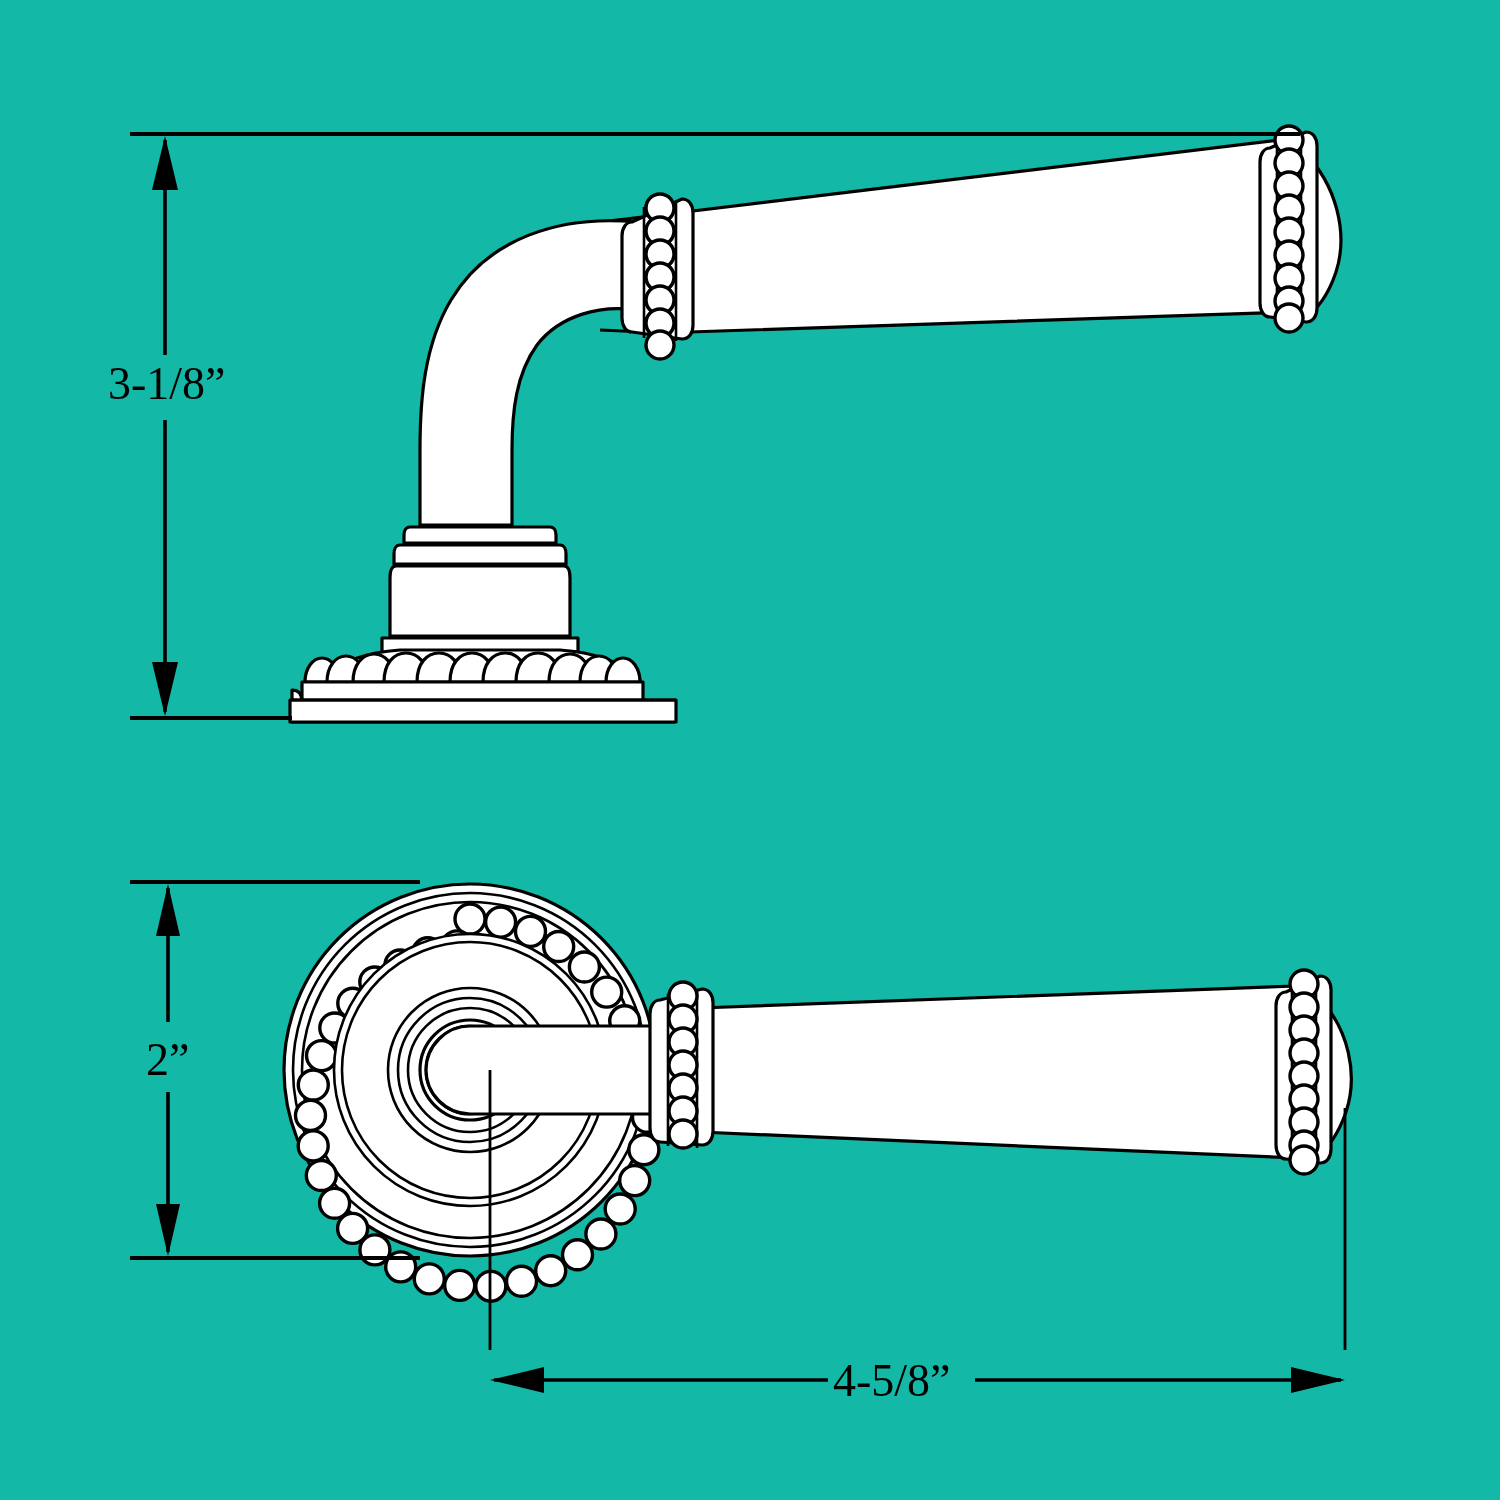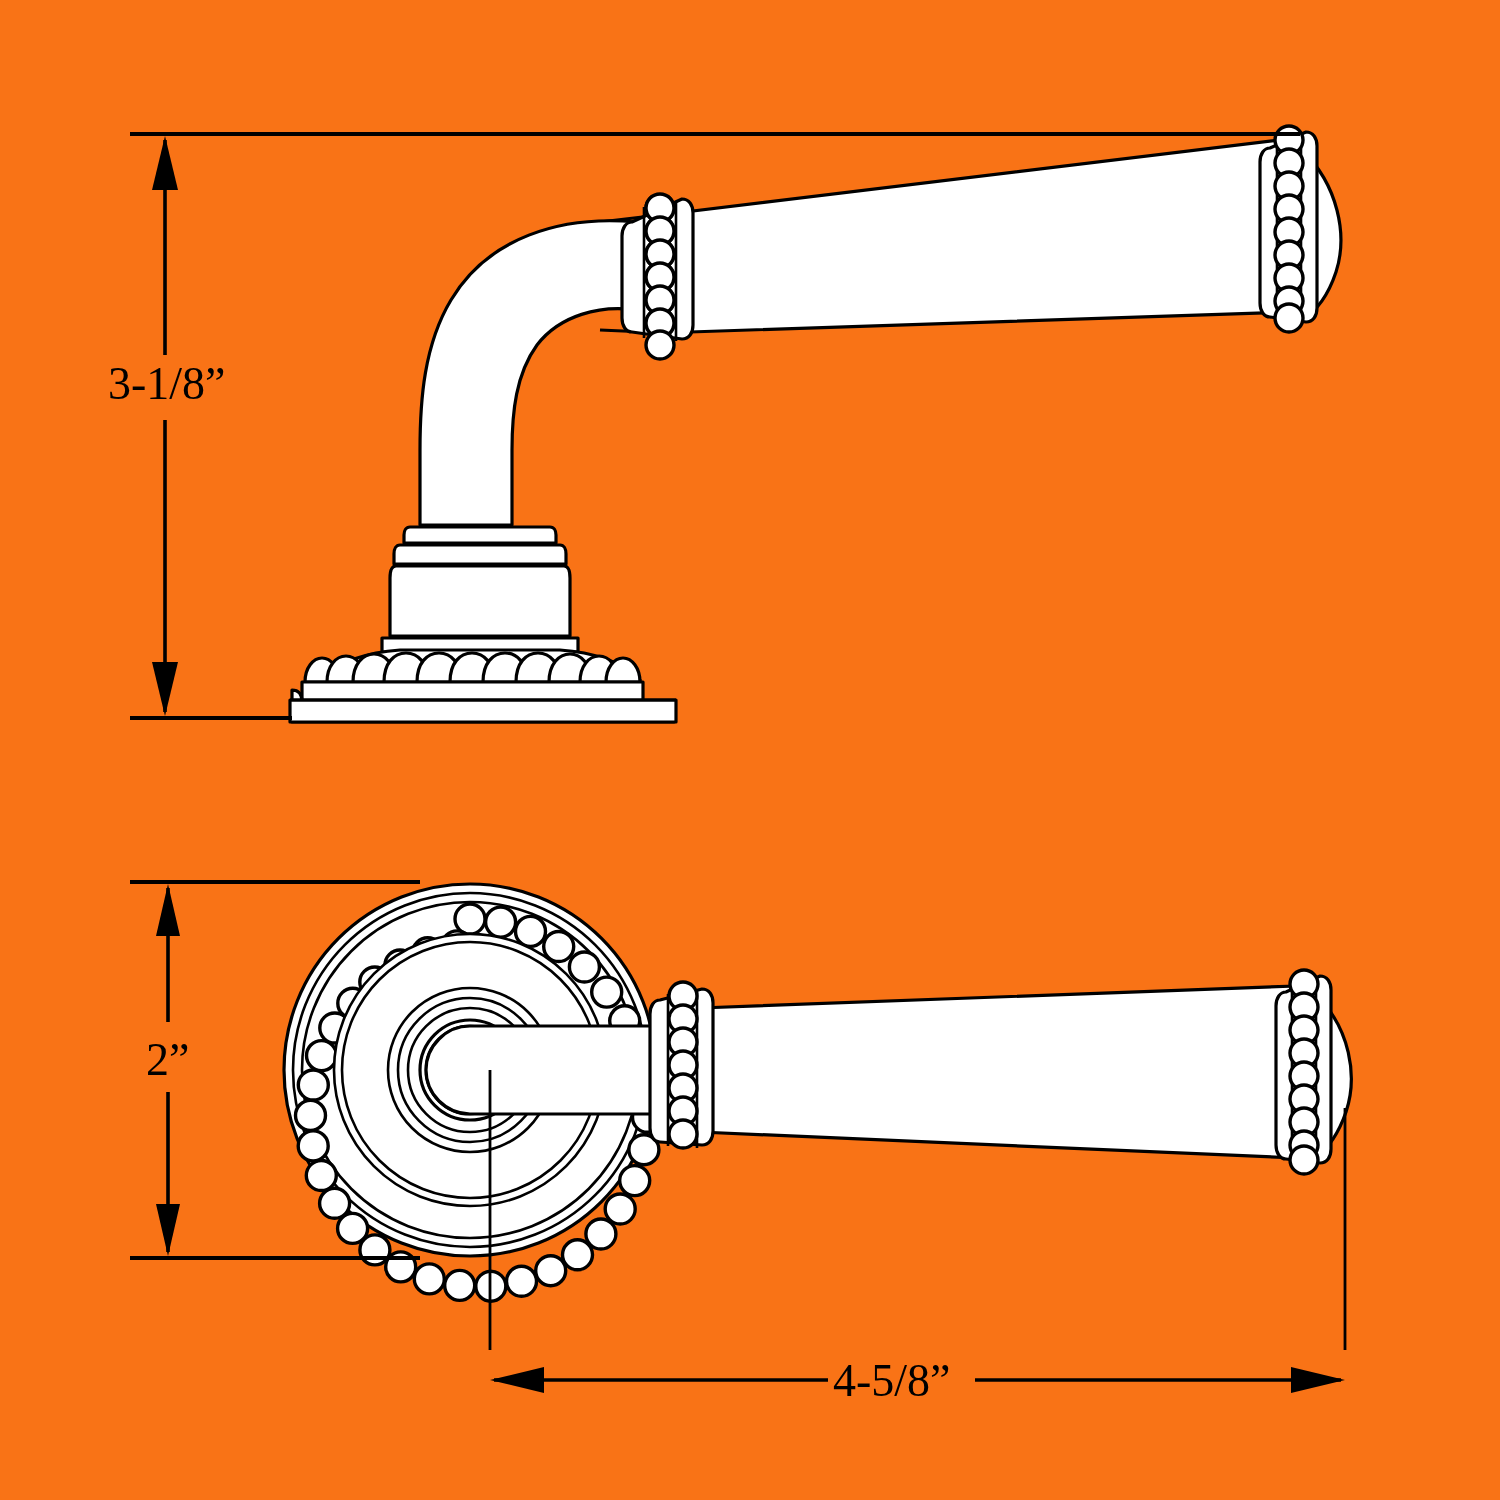--- a/index.html
+++ b/index.html
@@ -4,21 +4,21 @@
 <style>
   html, body {
     margin: 0;
     padding: 0;
     background: #ffffff;
   }
   #page {
     position: relative;
     width: 1500px;
     height: 1500px;
-    background: #f97316;
+    background: #14b8a6;
     overflow: hidden;
     font-family: "Liberation Serif", serif;
   }
   svg#drawing {
     position: absolute;
     left: 0;
     top: 0;
     width: 1500px;
     height: 1500px;
     display: block;

